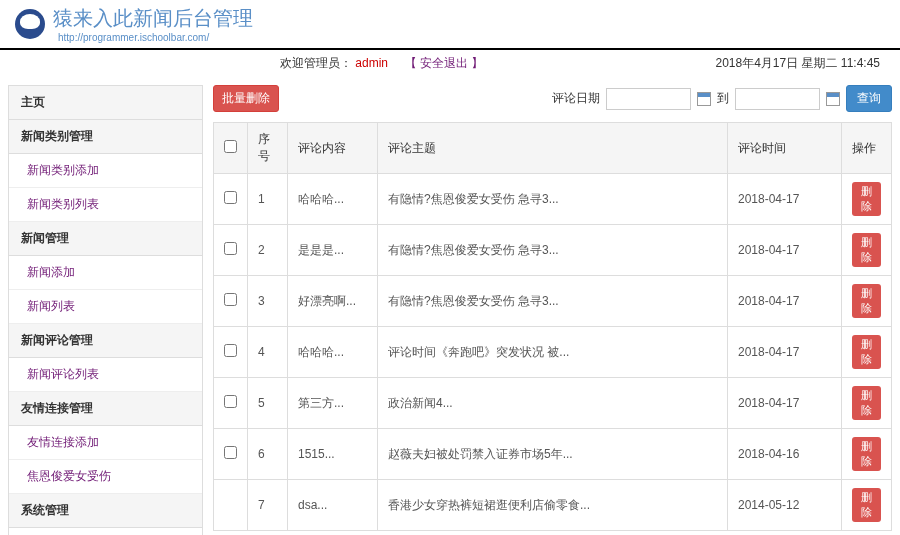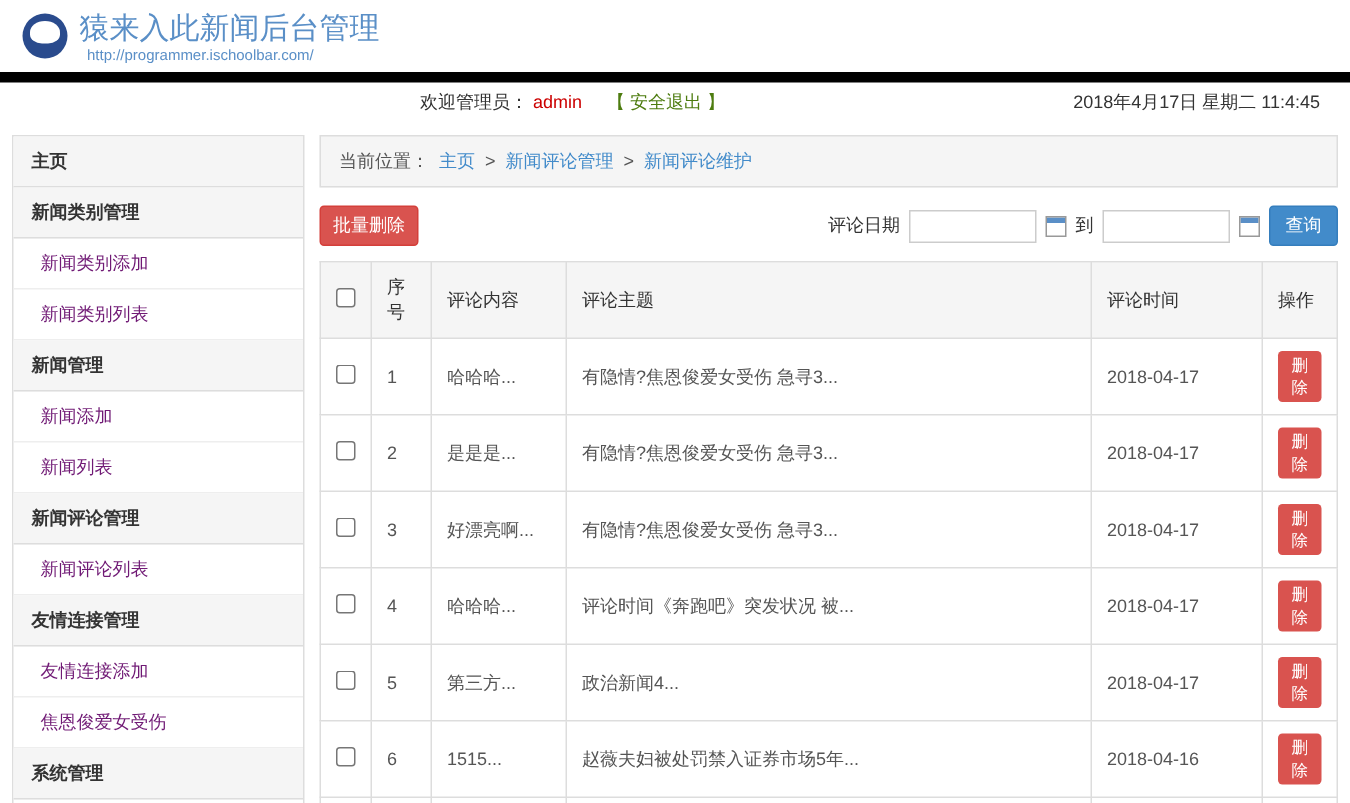--- a/index.html
+++ b/index.html
@@ -1,25 +1,25 @@
 <!DOCTYPE html>
 <html><head>
 <meta charset="utf-8">
 <style>
 * { box-sizing: border-box; margin: 0; padding: 0; }
 body { font-family: "Microsoft YaHei", Arial, sans-serif; font-size: 12px; color: #333; background: #fff; width: 900px; }
-.header { display: flex; align-items: center; padding: 5px 15px; border-bottom: 7px solid #000000; }
+.header { display: flex; align-items: center; padding: 5px 15px; border-bottom: 2px solid #000000; }
 .logo-area { display: flex; align-items: center; }
 .monkey-logo { width: 30px; height: 30px; background: #2a4b8d; border-radius: 50%; margin-right: 8px; position: relative; }
 .monkey-logo::before { content: ''; position: absolute; top: 5px; left: 5px; width: 20px; height: 15px; background: #fff; border-radius: 50% 50% 40% 40%; }
 .site-title { font-size: 20px; color: #5a8fc7; font-weight: normal; font-family: "KaiTi", serif; }
 .site-url { font-size: 10px; color: #5a8fc7; margin-left: 5px; }
 .welcome-bar { display: flex; justify-content: space-between; padding: 5px 20px 5px 280px; font-size: 12px; }
 .welcome-bar .admin-name { color: #c00; }
-.welcome-bar a { color: #4d7c0f; text-decoration: none; text-align: right; }
+.welcome-bar a { color: #701a75; text-decoration: none; text-align: right; }
 .main-container { display: flex; padding: 8px; gap: 10px; }
 .sidebar { width: 195px; flex-shrink: 0; border: 1px solid #ddd; }
 .sidebar-group-title { background: #f5f5f5; font-weight: bold; padding: 8px 12px; border-bottom: 1px solid #ddd; cursor: pointer; }
 .sidebar-group-title.top { font-weight: bold; }
 .sidebar-item { padding: 8px 18px; border-bottom: 1px solid #eee; color: #701a75; cursor: pointer; }
 .content { flex: 1; min-width: 0; }
 .breadcrumb { background: #f5f5f5; border: 1px solid #ddd; padding: 8px 12px; margin-bottom: 12px; color: #555; }
 .breadcrumb a { color: #428bca; text-decoration: none; }
 .toolbar { display: flex; justify-content: space-between; align-items: center; margin-bottom: 10px; }
 .btn-danger { background: #d9534f; color: #ffffff; border: 1px solid #d43f3a; padding: 4px 8px; border-radius: 3px; cursor: pointer; font-size: 12px; }
@@ -70,28 +70,20 @@
         <div class="sidebar-item">新闻评论列表</div>
         <div class="sidebar-group-title">友情连接管理</div>
         <div class="sidebar-item">友情连接添加</div>
         <div class="sidebar-item">焦恩俊爱女受伤</div>
         <div class="sidebar-group-title">系统管理</div>
         <div class="sidebar-item">刷新服务器缓存</div>
       </div>
   </div>
 
   <div class="content">
-    <div class="breadcrumb">
-      <span>当前位置：</span>&nbsp;
-      <a href="#">主页</a>
-      &nbsp;<span>&gt;</span>&nbsp;
-      <a href="#">新闻评论管理</a>
-      &nbsp;<span>&gt;</span>&nbsp;
-      <a href="#">新闻评论维护</a>
-    </div>
 
     <div class="toolbar">
       <button class="btn-danger">批量删除</button>
       <div class="date-filter">
         <span>评论日期</span>
         <input type="text" style="">
         <span class="cal-icon"></span>
         <span>到</span>
         <input type="text" style="">
         <span class="cal-icon"></span>

